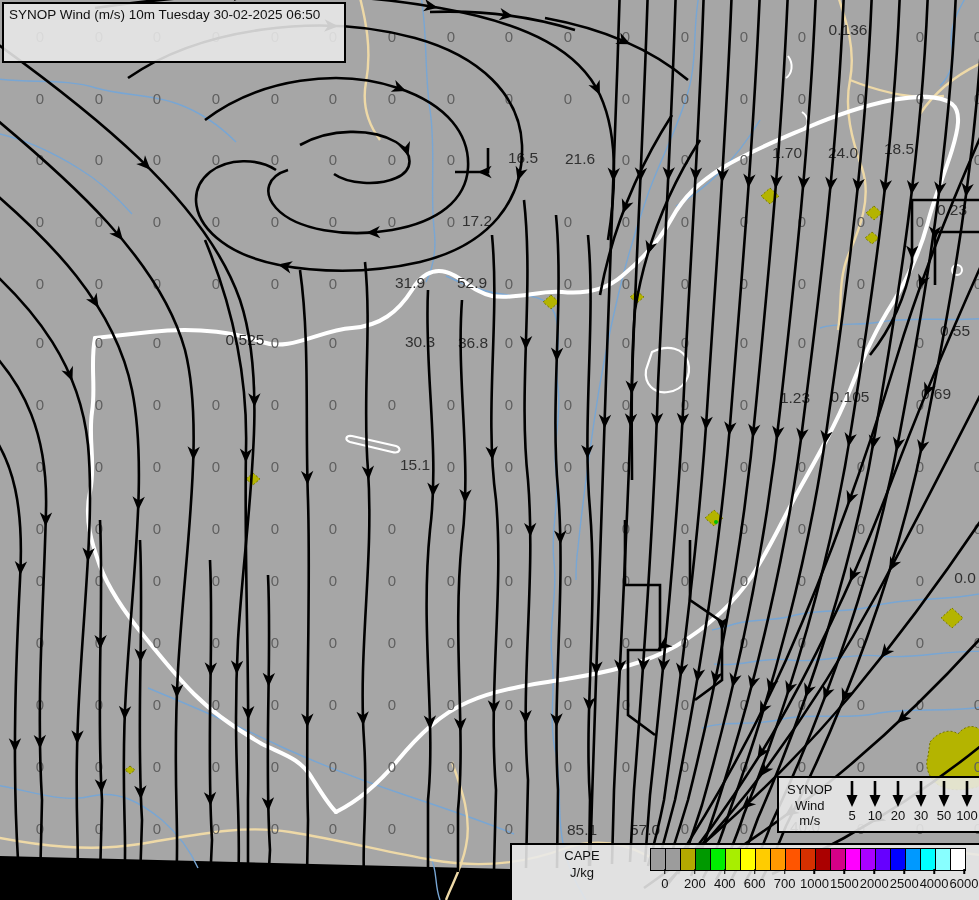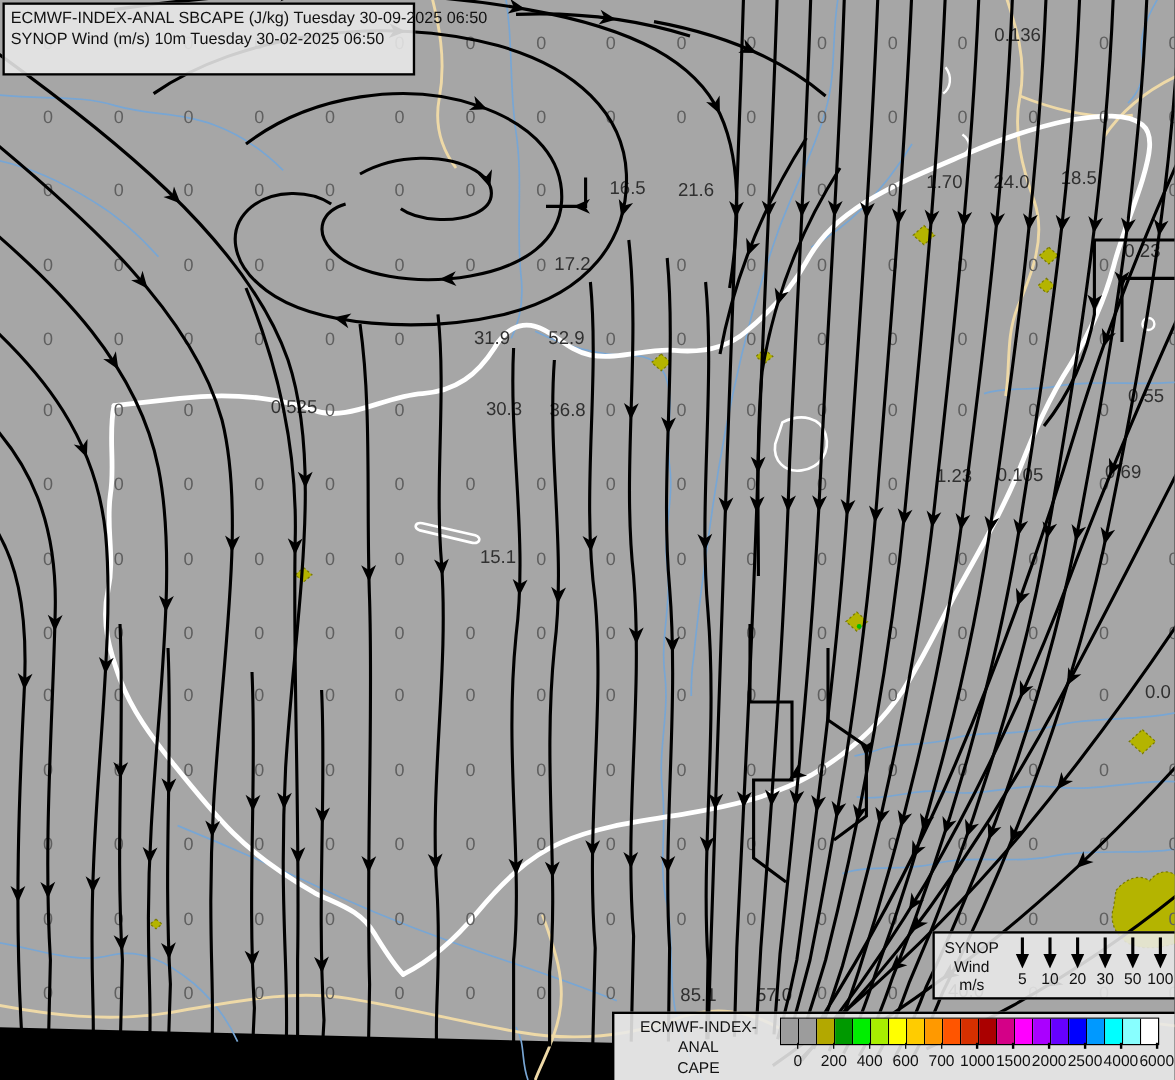--- a/index.html
+++ b/index.html
@@ -509,21 +509,20 @@
         <path d="M3 0 L-11 6.2 L-7 0 L-11 -6.2 Z" fill="#000" transform="translate(761.74072265625,773.9417114257812) rotate(126.92596744841096)"></path>
         <path d="M3 0 L-11 6.2 L-7 0 L-11 -6.2 Z" fill="#000" transform="translate(882.5105590820312,655.7151489257812) rotate(128.28296418649475)"></path>
         <path d="M3 0 L-11 6.2 L-7 0 L-11 -6.2 Z" fill="#000" transform="translate(743.8363037109375,807.260986328125) rotate(137.15553910918632)"></path>
         <path d="M3 0 L-11 6.2 L-7 0 L-11 -6.2 Z" fill="#000" transform="translate(899.0537109375,721.3167114257812) rotate(136.9786267925096)"></path>
         <path d="M3 0 L-11 6.2 L-7 0 L-11 -6.2 Z" fill="#000" transform="translate(787.0377197265625,814.3902587890625) rotate(143.92827523598967)"></path>
         <path d="M3 0 L-11 6.2 L-7 0 L-11 -6.2 Z" fill="#000" transform="translate(873.5753784179688,820.8145141601562) rotate(149.0791248089111)"></path>
       </g>
   </svg>
 
   <div id="titlebox" class="panel">
-    <div>ECMWF-INDEX-ANAL SBCAPE (J/kg) Tuesday 30-09-2025 06:50</div>
     <div>SYNOP Wind (m/s) 10m Tuesday 30-02-2025 06:50</div>
   </div>
 
   <div id="synopbox" class="panel">
     <div class="stack">
       <div>SYNOP</div>
       <div>Wind</div>
       <div>m/s</div>
     </div>
     <div id="windcols">
@@ -567,21 +566,20 @@
             <line x1="7" y1="0" x2="7" y2="18" stroke="#000" stroke-width="2.6"></line>
             <polygon points="7,26 1.5,14 12.5,14" fill="#000"></polygon>
           </svg>
           <div class="spd">100</div>
         </div>
       </div>
   </div>
 
   <div id="capebox" class="panel">
     <div class="stack">
-      <div>ECMWF-INDEX-ANAL</div>
       <div>CAPE</div>
       <div>J/kg</div>
     </div>
     <div id="cbar">
         <div class="sw" style="background: rgb(156, 156, 156);"></div>
         <div class="sw" style="background: rgb(156, 156, 156);"></div>
         <div class="sw" style="background: rgb(179, 168, 0);"></div>
         <div class="sw" style="background: rgb(0, 153, 0);"></div>
         <div class="sw" style="background: rgb(0, 238, 0);"></div>
         <div class="sw" style="background: rgb(168, 238, 0);"></div>

